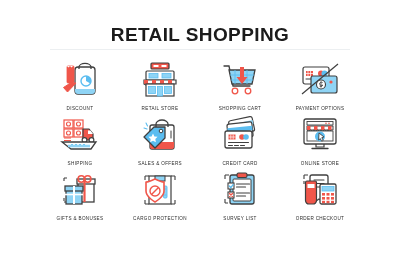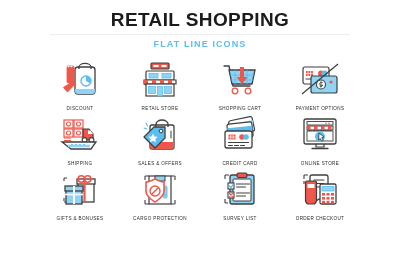--- a/index.html
+++ b/index.html
@@ -15,21 +15,21 @@
     position: relative;
   }
   .page {
     width: 400px;
     height: 267px;
     position: relative;
     background: #ffffff;
   }
   .header {
     text-align: center;
-    padding-top: 9px;
+    padding-top: 24px;
   }
   .title {
     font-size: 19px;
     font-weight: bold;
     letter-spacing: 0.4px;
     color: #1b1b1b;
     line-height: 22px;
   }
   .rule {
     width: 300px;
@@ -81,21 +81,20 @@
   svg { display: block; }
 </style>
 </head>
 <body>
 
 <div class="page">
 
   <div class="header">
     <div class="title">RETAIL SHOPPING</div>
     <div class="rule"></div>
-    <div class="subtitle">FLAT LINE ICONS</div>
   </div>
 
   <div class="grid">
 
     <div class="row">
 
       <div class="cell">
         <div class="icon-box">
           <svg width="44" height="44" viewBox="0 0 44 44">
             <path d="M20 9 h14 a3 3 0 0 1 3 3 v21 a3 3 0 0 1 -3 3 h-14 a3 3 0 0 1 -3 -3 v-21 a3 3 0 0 1 3 -3 z" fill="#ffffff" stroke="#3f3f3f" stroke-width="1.3"></path>

